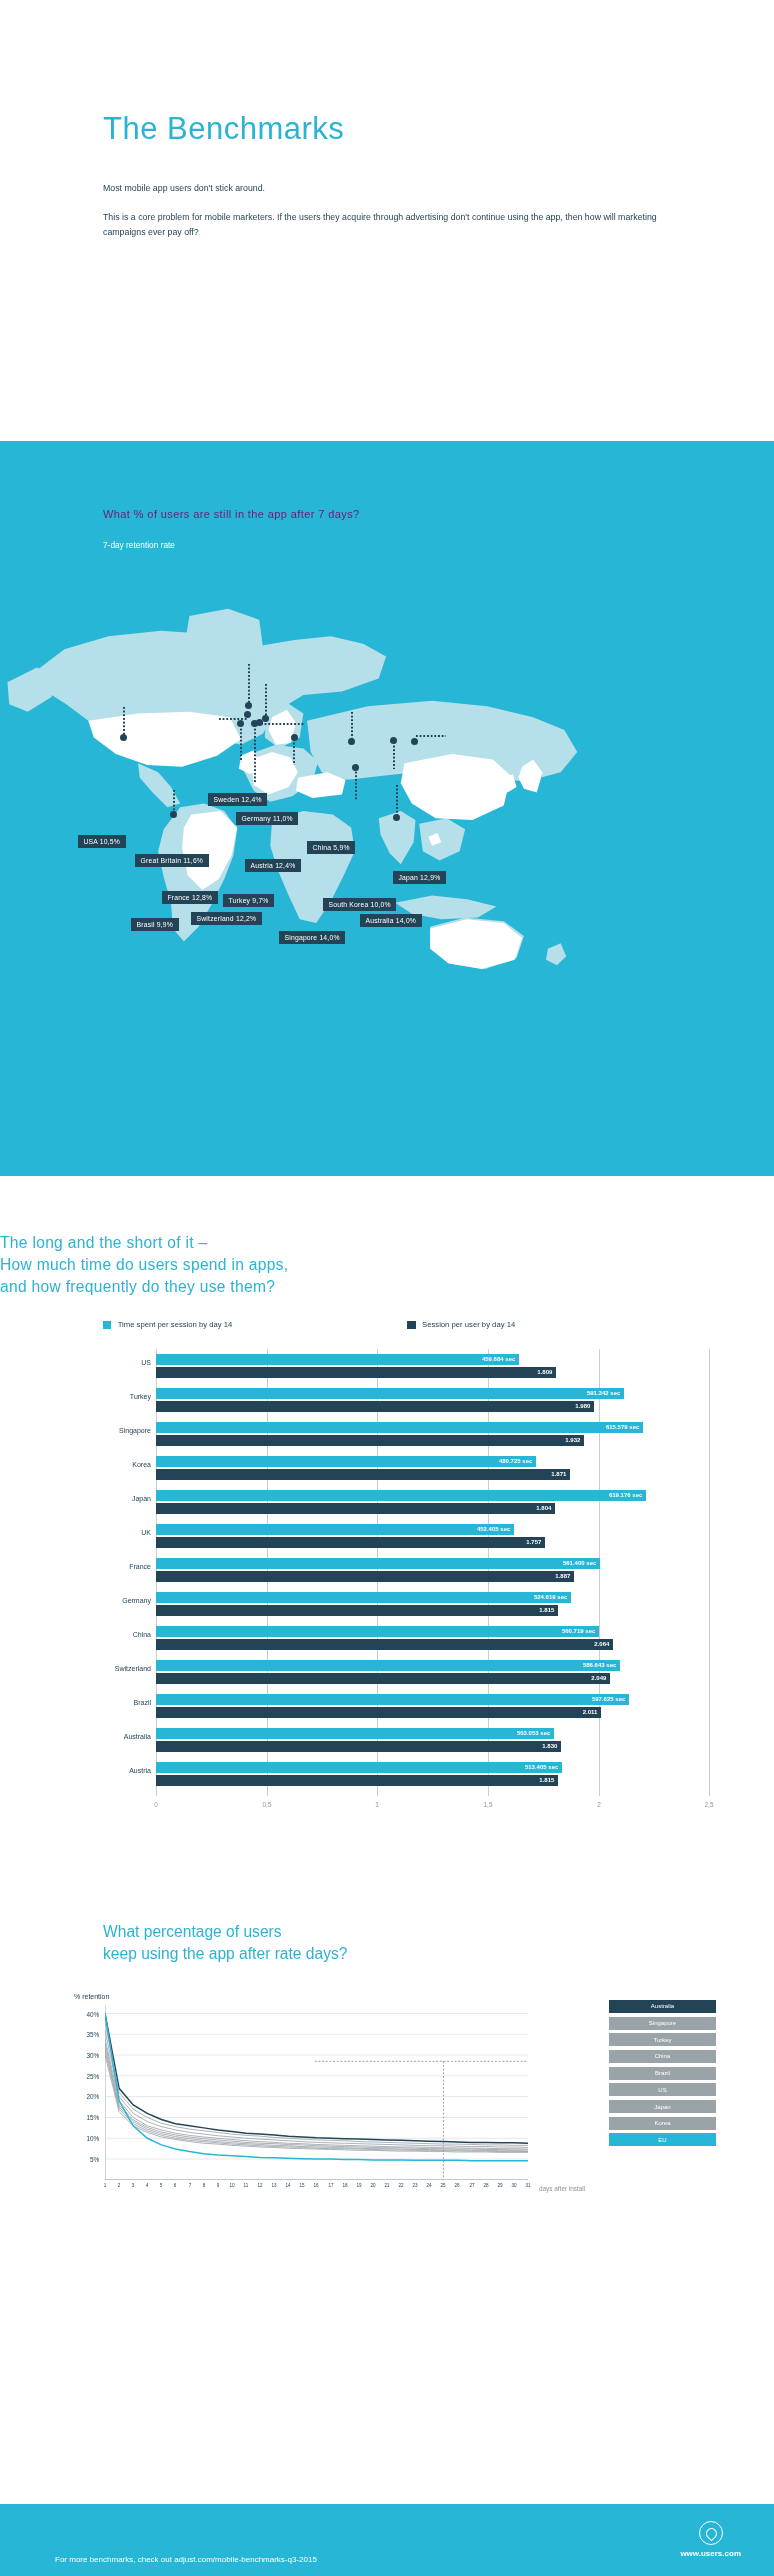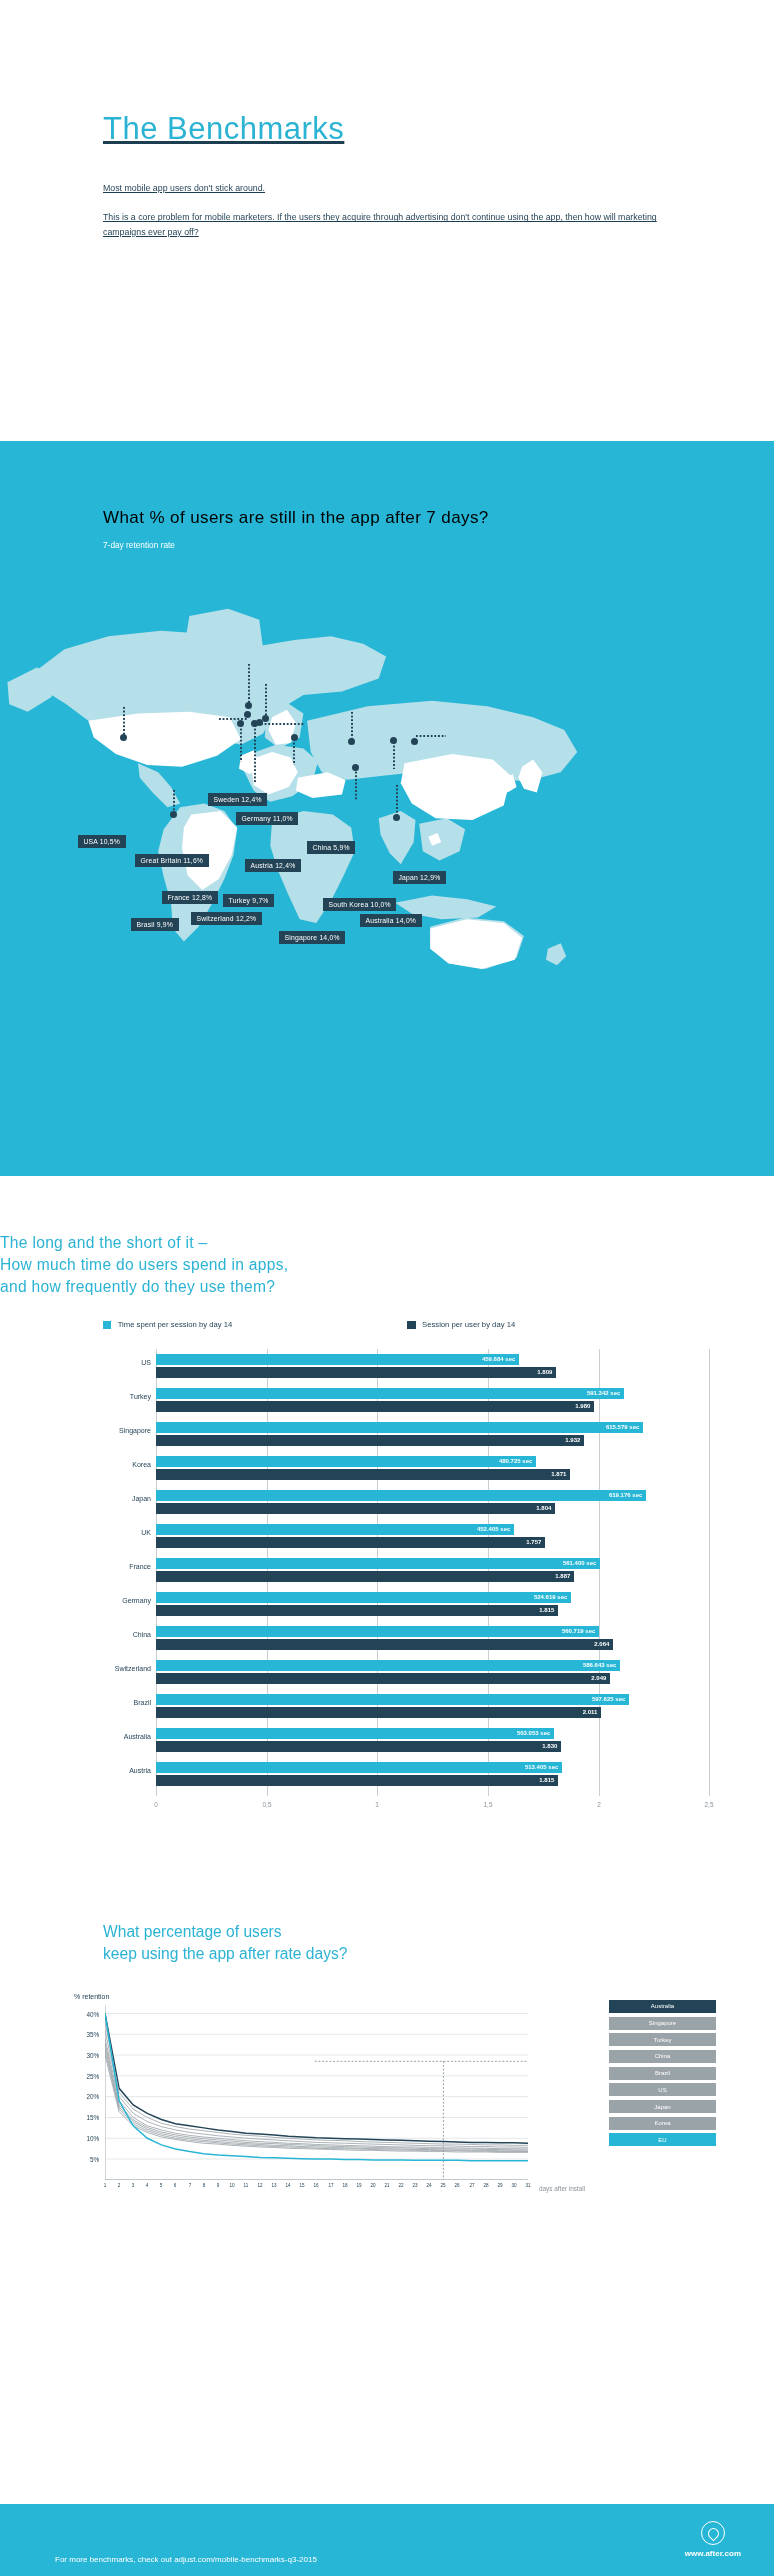--- a/index.html
+++ b/index.html
@@ -5,21 +5,21 @@
   * { box-sizing: border-box; margin: 0; padding: 0; }
   body {
     width: 774px;
     height: 2576px;
     background: #ffffff;
     font-family: "Liberation Sans", sans-serif;
     color: #1d3d51;
     overflow: hidden;
     position: relative;
   }
-  .page { position: relative; width: 774px; height: 2576px; text-decoration: underline; }
+  .page { position: relative; width: 774px; height: 2576px; }
 
   
   .intro { padding: 108px 0 0 103px; }
   .intro h1 {
     font-size: 31px;
     font-weight: 300;
     color: #2bb3d4;
     line-height: 1.34;
     letter-spacing: 0.5px;
   }
@@ -36,23 +36,23 @@
   .map-section {
     position: absolute;
     top: 441px; left: 0;
     width: 774px; height: 735px;
     background: #27b6d6;
     overflow: hidden;
   }
   .map-section h2 {
     position: absolute;
     top: 67px; left: 103px;
-    font-size: 17px;
+    font-size: 11px;
     font-weight: 300;
-    color: #000000;
+    color: #701a75;
     letter-spacing: 0.4px;
   }
   .map-sub {
     position: absolute;
     top: 99px; left: 103px;
     font-size: 8.3px;
     color: #ffffff;
     font-weight: 400;
   }
   .worldmap { position: absolute; top: 142px; left: 0; width: 774px; height: 386px; }
@@ -525,18 +525,18 @@
           <div class="lc-lg" style="background: rgb(154, 163, 168);">Korea</div>
           <div class="lc-lg" style="background: rgb(39, 182, 214);">EU</div>
         </div>
     </div>
   </section>
 
   <footer class="footer">
     <div class="footer-text">For more benchmarks, check out adjust.com/mobile-benchmarks-q3-2015</div>
     <div class="footer-brand">
       <div class="footer-logo"></div>
-      <div class="footer-url">www.after.com</div>
+      <div class="footer-url">www.users.com</div>
     </div>
   </footer>
 
 </div>
 
 
 </body></html>

